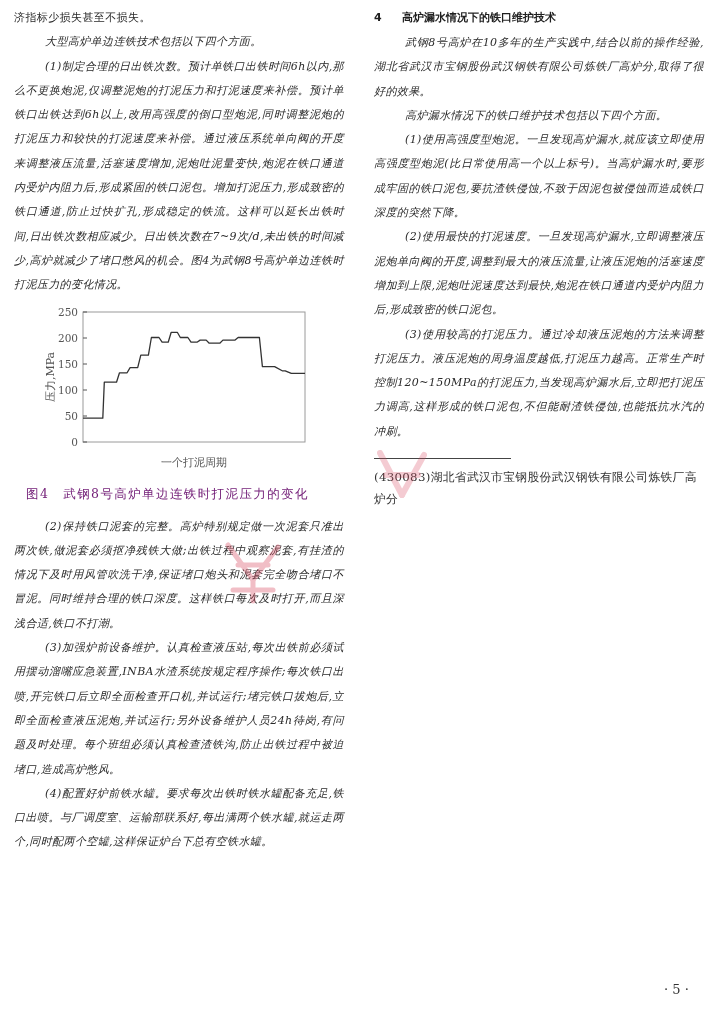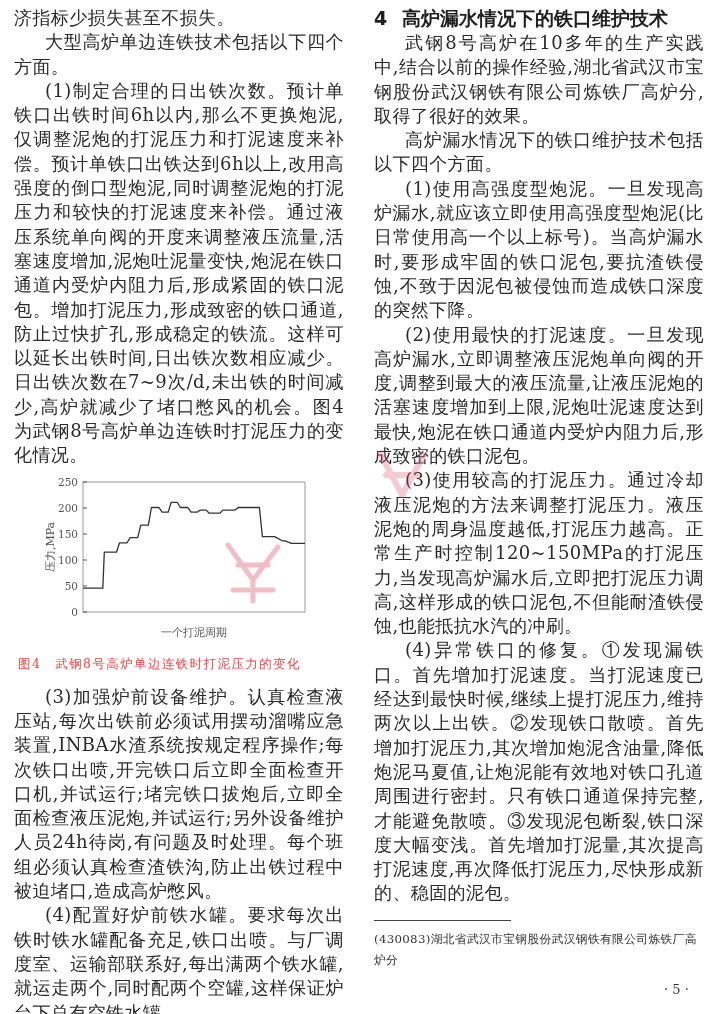--- a/index.html
+++ b/index.html
@@ -3,27 +3,27 @@
 <meta charset="utf-8">
 <style>
   html, body { margin: 0; padding: 0; }
   body {
     width: 720px; height: 1014px; background: #ffffff; position: relative; overflow: hidden;
     font-family: "DejaVu Serif", "Liberation Serif", serif; color: #2a2a2a;
   }
   .col { position: absolute; top: 6px; width: 330px; }
   .col.left { left: 14px; }
   .col.right { left: 374px; }
-  p { margin: 0; font-size: 18px; line-height: 24.3px; text-align: justify; letter-spacing: 0.4px; }
-  p.indent { text-indent: 31px; }
-  h2 { margin: 0 0 1px 0; font-family: "DejaVu Sans", "Liberation Sans", sans-serif; font-size: 19px; font-weight: bold; line-height: 24px; color: #1f1f1f; }
+  p { margin: 0; font-size: 11px; line-height: 24.3px; text-align: justify; letter-spacing: 0.4px; }
+  p.indent { text-indent: 31px; font-style: italic; }
+  h2 { margin: 0 0 1px 0; font-family: "DejaVu Sans", "Liberation Sans", sans-serif; font-size: 11px; font-weight: bold; line-height: 24px; color: #1f1f1f; }
   h2 .num { display: inline-block; width: 28px; }
   .figure { position: relative; width: 330px; height: 205px; margin: 6px 0 6px 0; }
   .figure svg { position: absolute; left: 0; top: 0; }
-  .fig-caption { position: absolute; left: 4px; top: 182px; width: 330px; font-size: 12.5px; color: #ef4444; letter-spacing: 1.4px; }
+  .fig-caption { position: absolute; left: 12px; top: 182px; width: 330px; font-size: 12.5px; color: #701a75; letter-spacing: 1.4px; }
   .fig-caption .fig-no { margin-right: 14px; }
   .footnote-rule { width: 137px; height: 0; border-top: 1px solid #444; margin: 14px 0 8px 0; }
   .fn { font-size: 11.8px; line-height: 21.5px; color: #333; letter-spacing: 0.3px; }
   .fn .gap { display: inline-block; width: 20px; }
   .page-num { position: absolute; left: 664px; top: 982px; font-size: 13px; color: #333; }
   .watermark { position: absolute; left: 218px; top: 535px; width: 70px; height: 70px; opacity: 0.35; pointer-events: none; }
   .watermark2 { position: absolute; left: 372px; top: 445px; width: 60px; height: 60px; opacity: 0.28; pointer-events: none; }
 </style>
 </head>
 <body>
@@ -50,32 +50,32 @@
         <text x="64" y="12" text-anchor="end" font-size="10.5" fill="#555" font-family="DejaVu Serif, serif">250</text>
         <polyline points="69.0,114.1 88.8,114.1 90.3,78.2 102.5,78.2 105.5,68.8 113.1,68.8 116.1,63.6 123.7,63.6 126.8,51.2 134.4,51.2 137.4,33.5 145.0,33.5 148.1,38.2 154.2,38.2 157.2,28.3 163.3,28.3 166.3,33.5 173.9,33.5 177.0,38.2 183.0,38.2 186.1,36.1 192.2,36.1 195.2,39.2 205.8,39.2 208.9,36.1 221.1,36.1 224.1,33.5 233.2,33.5 236.3,33.5 245.4,33.5 248.4,62.6 256.0,62.6 259.1,62.6 260.6,62.6 268.2,66.8 271.2,66.8 277.3,69.4 280.4,69.4 291.0,69.4" fill="none" stroke="#333333" stroke-width="1.3" stroke-linejoin="round"></polyline>
         <text x="0" y="0" transform="translate(40,73) rotate(-90)" text-anchor="middle" font-size="11" fill="#555" font-family="DejaVu Serif, serif">压力,MPa</text>
         <text x="180" y="162" text-anchor="middle" font-size="11" fill="#555" font-family="DejaVu Serif, serif">一个打泥周期</text>
       </svg>
     <div class="fig-caption">
       <span class="fig-no">图4</span><span>武钢8号高炉单边连铁时打泥压力的变化</span>
     </div>
   </div>
 
+  <p class="indent">(2)保持铁口泥套的完整。高炉特别规定做一次泥套只准出两次铁,做泥套必须抠净残铁大做;出铁过程中观察泥套,有挂渣的情况下及时用风管吹洗干净,保证堵口炮头和泥套完全吻合堵口不冒泥。同时维持合理的铁口深度。这样铁口每次及时打开,而且深浅合适,铁口不打潮。</p>
   <p class="indent">(3)加强炉前设备维护。认真检查液压站,每次出铁前必须试用摆动溜嘴应急装置,INBA水渣系统按规定程序操作;每次铁口出喷,开完铁口后立即全面检查开口机,并试运行;堵完铁口拔炮后,立即全面检查液压泥炮,并试运行;另外设备维护人员24h待岗,有问题及时处理。每个班组必须认真检查渣铁沟,防止出铁过程中被迫堵口,造成高炉憋风。</p>
   <p class="indent">(4)配置好炉前铁水罐。要求每次出铁时铁水罐配备充足,铁口出喷。与厂调度室、运输部联系好,每出满两个铁水罐,就运走两个,同时配两个空罐,这样保证炉台下总有空铁水罐。</p>
 </div>
 
 <div class="col right">
   <h2><span class="num">4</span><span>高炉漏水情况下的铁口维护技术</span></h2>
   <p class="indent">武钢8号高炉在10多年的生产实践中,结合以前的操作经验,湖北省武汉市宝钢股份武汉钢铁有限公司炼铁厂高炉分,取得了很好的效果。</p>
   <p class="indent">高炉漏水情况下的铁口维护技术包括以下四个方面。</p>
   <p class="indent">(1)使用高强度型炮泥。一旦发现高炉漏水,就应该立即使用高强度型炮泥(比日常使用高一个以上标号)。当高炉漏水时,要形成牢固的铁口泥包,要抗渣铁侵蚀,不致于因泥包被侵蚀而造成铁口深度的突然下降。</p>
   <p class="indent">(2)使用最快的打泥速度。一旦发现高炉漏水,立即调整液压泥炮单向阀的开度,调整到最大的液压流量,让液压泥炮的活塞速度增加到上限,泥炮吐泥速度达到最快,炮泥在铁口通道内受炉内阻力后,形成致密的铁口泥包。</p>
   <p class="indent">(3)使用较高的打泥压力。通过冷却液压泥炮的方法来调整打泥压力。液压泥炮的周身温度越低,打泥压力越高。正常生产时控制120~150MPa的打泥压力,当发现高炉漏水后,立即把打泥压力调高,这样形成的铁口泥包,不但能耐渣铁侵蚀,也能抵抗水汽的冲刷。</p>
-  <p class="indent">(4)异常铁口的修复。①发现漏铁口。首先增加打泥速度。当打泥速度已经达到最快时候,继续上提打泥压力,维持两次以上出铁。②发现铁口散喷。首先增加打泥压力,其次增加炮泥含油量,降低炮泥马夏值,让炮泥能有效地对铁口孔道周围进行密封。只有铁口通道保持完整,才能避免散喷。③发现泥包断裂,铁口深度大幅变浅。首先增加打泥量,其次提高打泥速度,再次降低打泥压力,尽快形成新的、稳固的泥包。</p>
 
   <div class="footnote-rule"></div>
   <div class="fn">(430083)湖北省武汉市宝钢股份武汉钢铁有限公司炼铁厂高炉分</div>
 
 </div>
 
 <div class="page-num">· 5 ·</div>
 
 <svg class="watermark" viewBox="0 0 70 70">
   <g stroke="#d9485f" stroke-width="5" fill="none" stroke-linecap="round">

